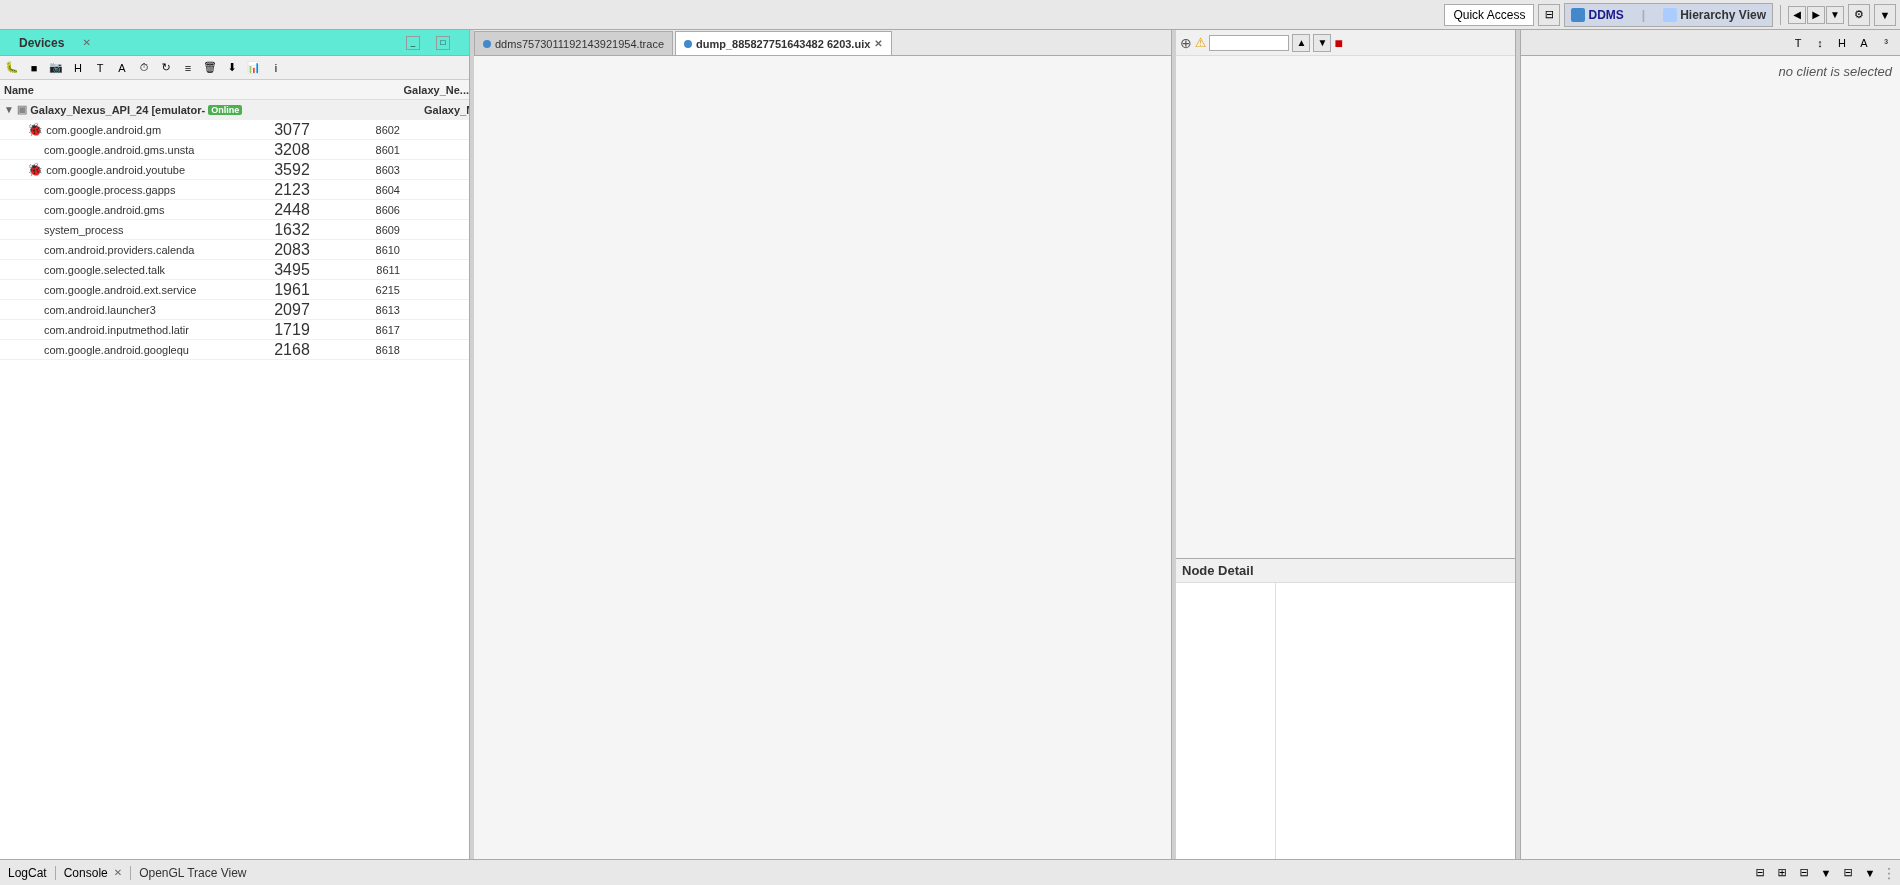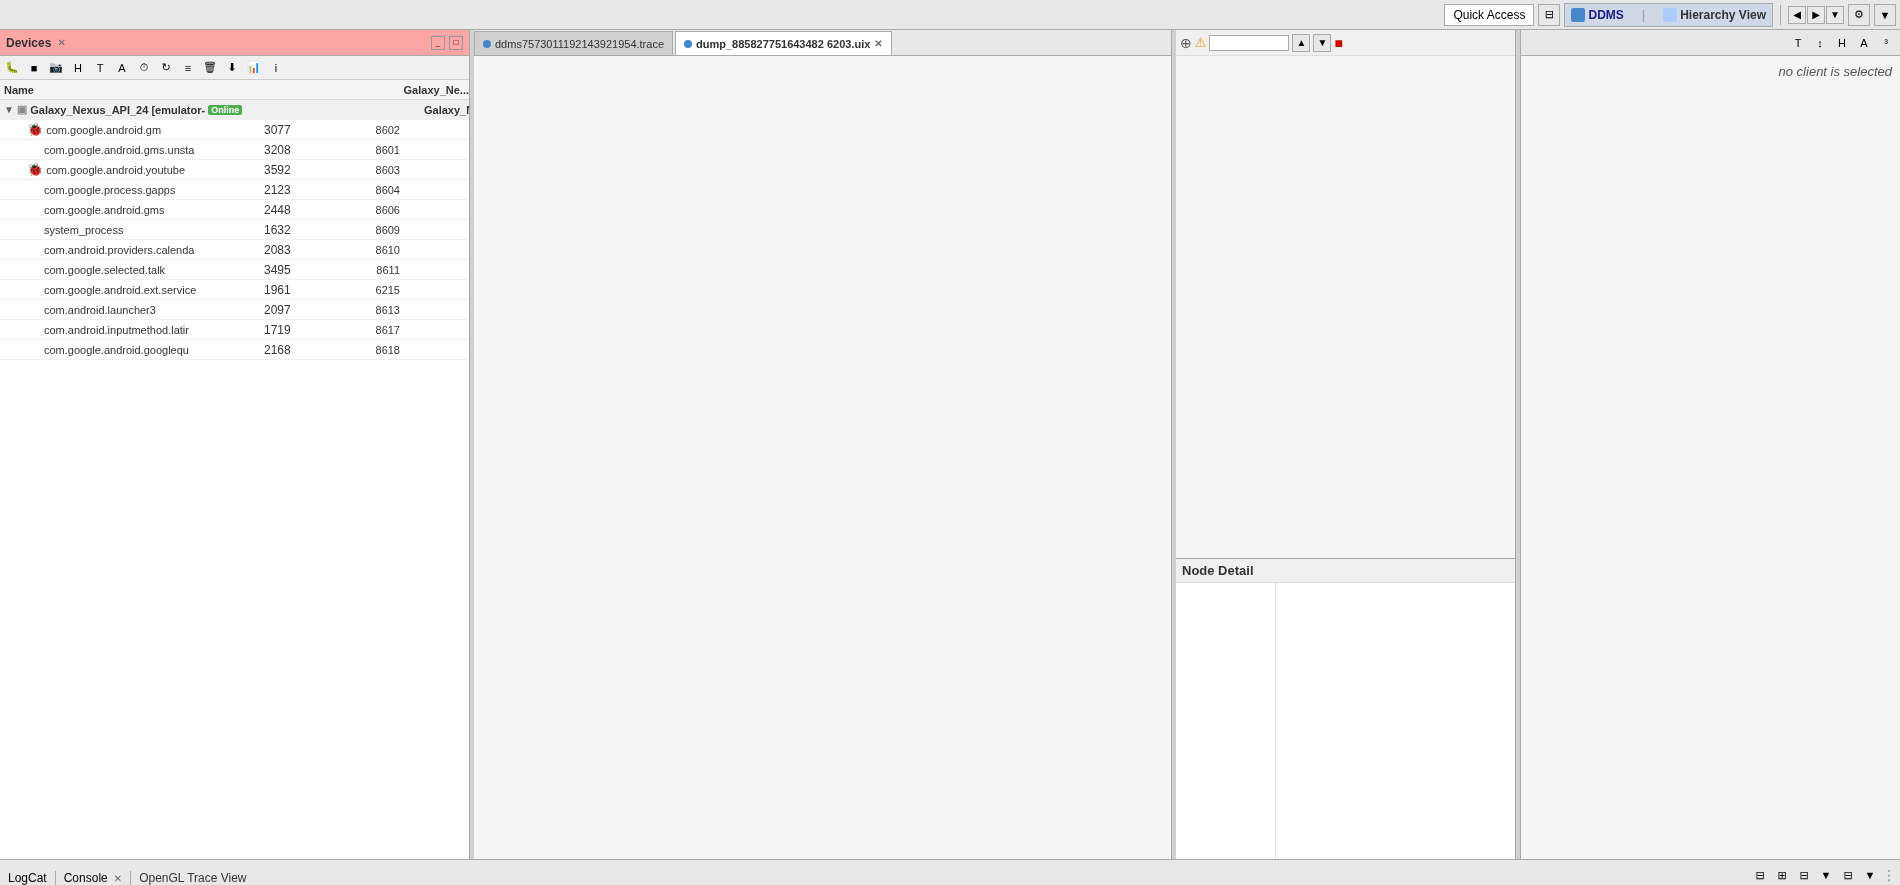--- a/index.html
+++ b/index.html
@@ -110,26 +110,26 @@
     .devices-panel {
       width: 470px;
       background: white;
       border-right: 1px solid #aaa;
       display: flex;
       flex-direction: column;
       flex-shrink: 0;
     }
     .panel-header {
       height: 26px;
-      background: #fca5a5;
+      background: #5eead4;
       border-bottom: 1px solid #aaa;
       display: flex;
       align-items: center;
-      padding: 0 6px;
-      gap: 4px;
+      padding: 0 19px;
+      gap: 16px;
     }
     .panel-title {
       font-size: 12px;
       font-weight: bold;
       color: #333;
     }
     .close-x {
       font-size: 10px;
       cursor: pointer;
       color: #666;
@@ -177,23 +177,23 @@
       white-space: nowrap;
       overflow: hidden;
       text-overflow: ellipsis;
       display: flex;
       align-items: center;
       gap: 3px;
     }
     .device-row .cell-pid {
       width: 80px;
       padding-left: 4px;
-      font-size: 12px;
-      color: #333;
-      text-align: left;
+      font-size: 16px;
+      color: #333;
+      text-align: center;
       padding-right: 20px;
     }
     .device-row .cell-port {
       width: 80px;
       padding-left: 4px;
       font-size: 11px;
       color: #333;
       text-align: right;
       padding-right: 20px;
     }
@@ -352,21 +352,21 @@
       font-size: 13px;
       font-style: italic;
     }
 
     
     .bottom-area {
       height: 26px;
       background: #e8e8e8;
       border-top: 1px solid #aaa;
       display: flex;
-      align-items: flex-end;
+      align-items: center;
       flex-shrink: 0;
     }
     .bottom-tab {
       padding: 0 8px;
       border-right: 1px solid #aaa;
       display: flex;
       align-items: center;
       gap: 4px;
       font-size: 12px;
       cursor: pointer;

